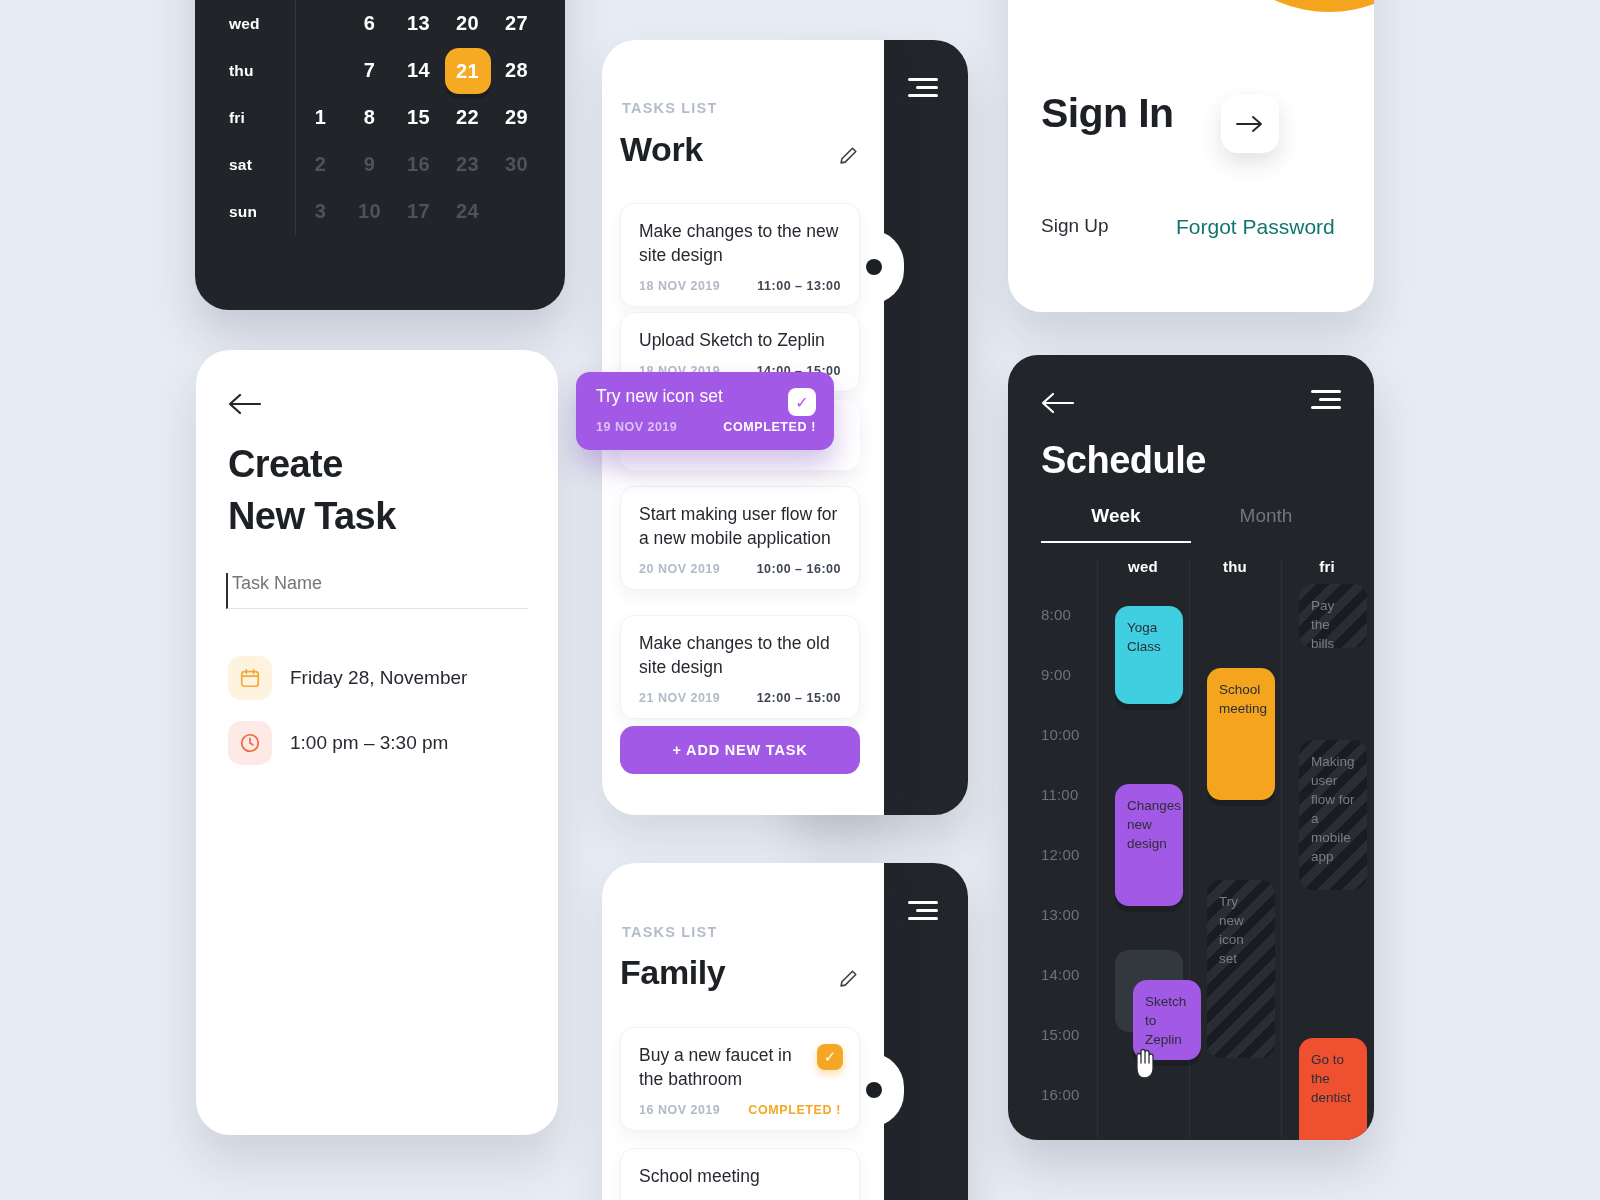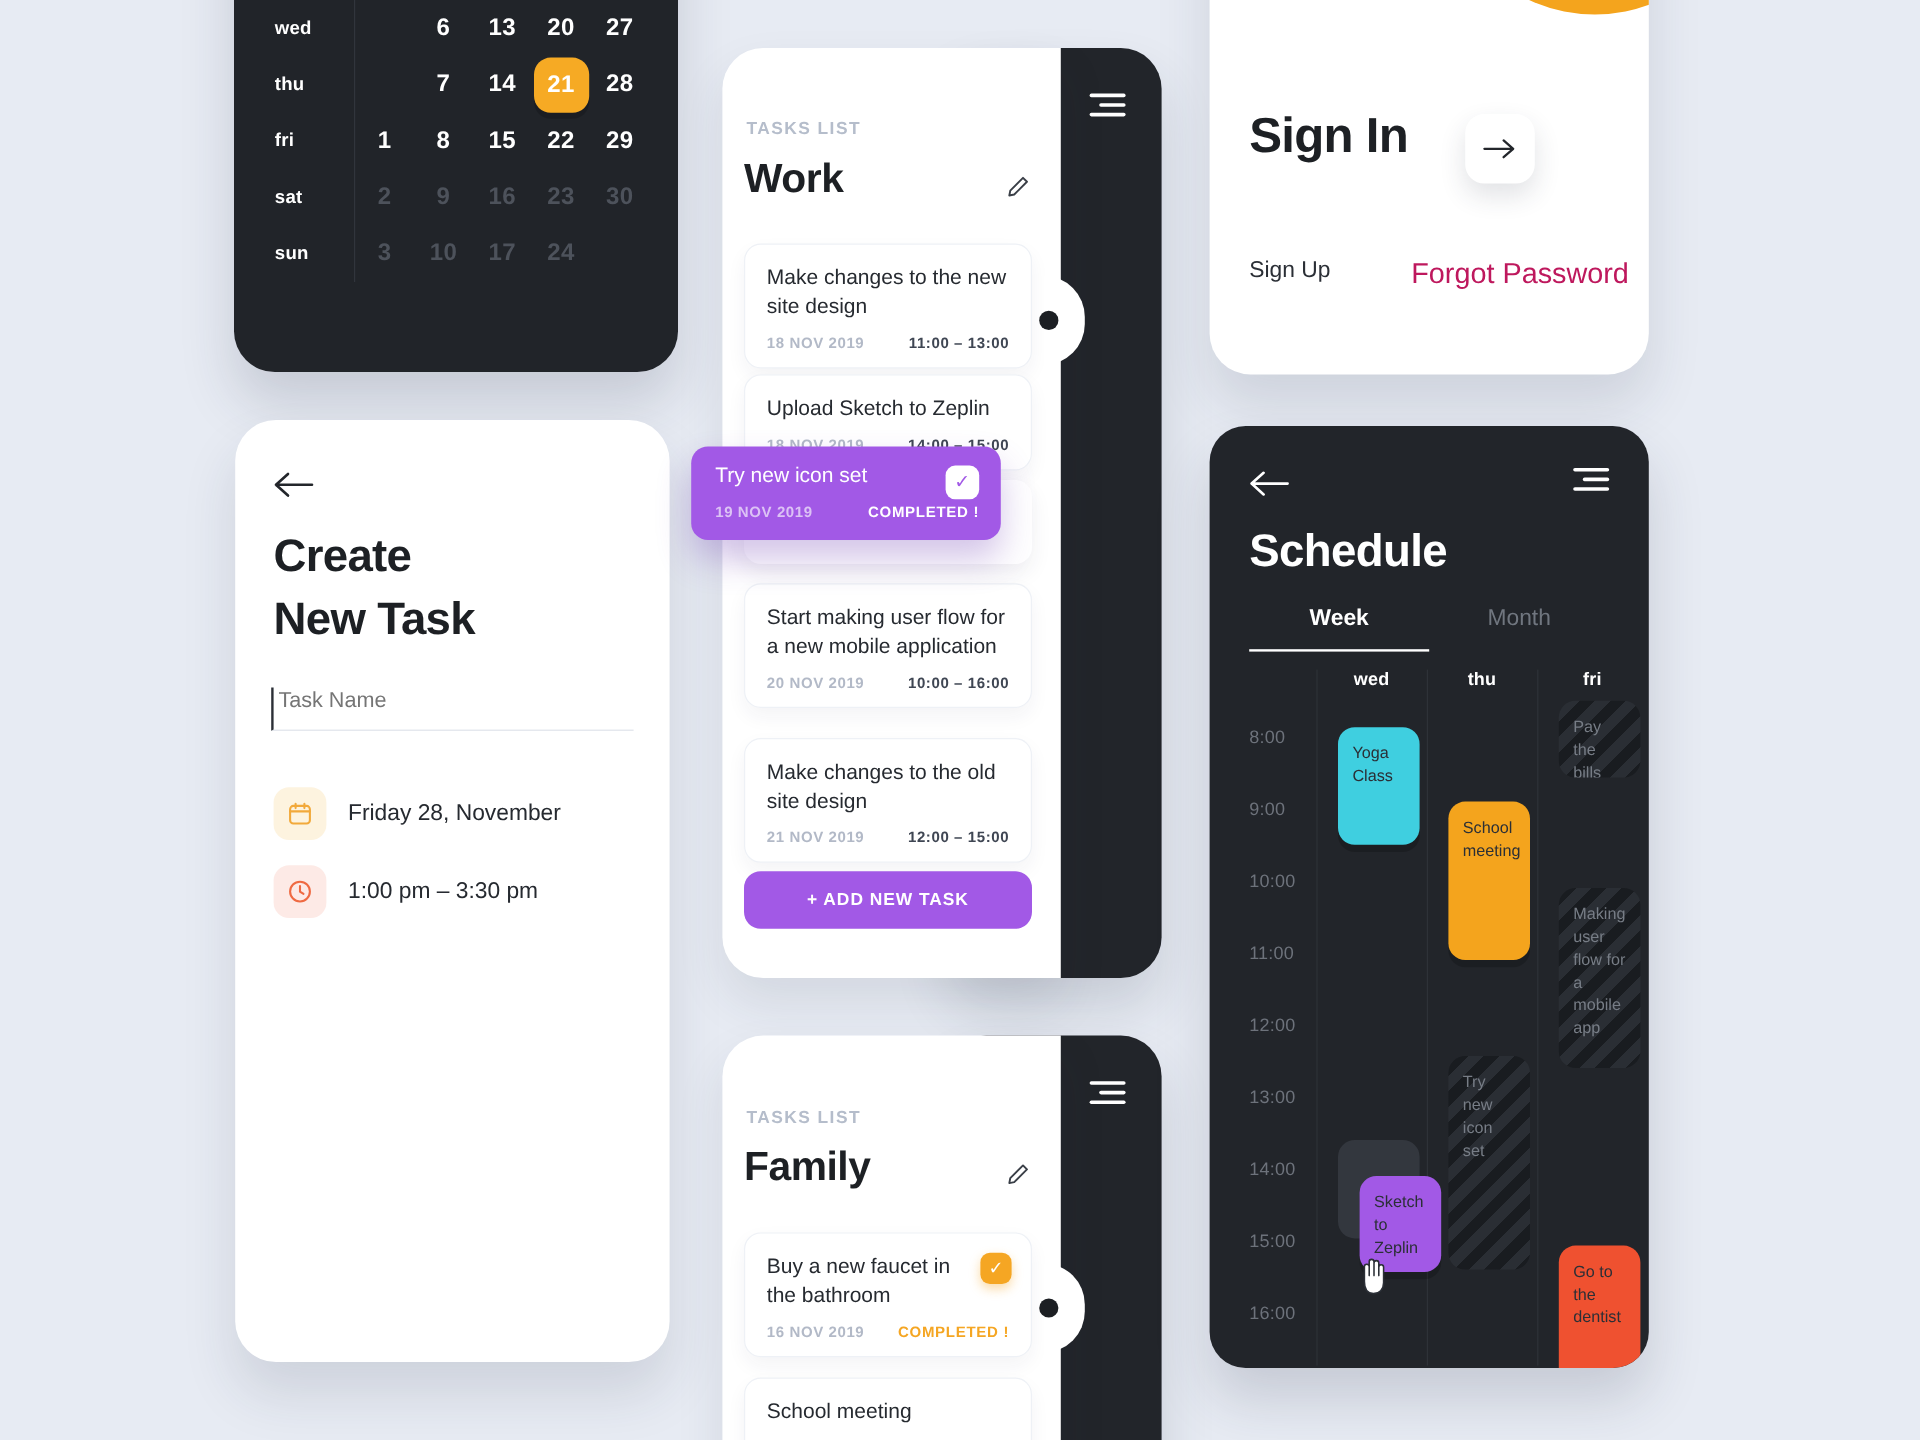--- a/index.html
+++ b/index.html
@@ -212,21 +212,21 @@
     position:absolute; left:213px; top:255px; width:58px; height:58px;
     background:#fff; border-radius:16px; cursor:pointer;
     display:flex; align-items:center; justify-content:center;
     box-shadow:0 10px 22px rgba(40,48,70,.14);
     font-size:24px; color:#23262b;
   }
   #si-signup{
     position:absolute; left:33px; top:375px; font-size:19px; color:#2b2f36; cursor:pointer;text-align:center;
   }
   #si-forgot{
-    position:absolute; left:168px; top:375px; font-size:24px; color:#be185d; cursor:pointer;
+    position:absolute; left:168px; top:375px; font-size:21px; color:#0f766e; cursor:pointer;
   }
 
   
   #sched-card{
     left:1008px; top:355px; width:366px; height:785px;
     background:#22252a; border-radius:30px;
     box-shadow:0 26px 44px rgba(40,48,70,.17);
     overflow:hidden;
   }
   #sch-back{ position:absolute; left:33px; top:34px; width:40px; height:28px; cursor:pointer; }
@@ -548,20 +548,21 @@
       <div class="sch-hour" style="top:108px;">9:00</div>
       <div class="sch-hour" style="top:168px;">10:00</div>
       <div class="sch-hour" style="top:228px;">11:00</div>
       <div class="sch-hour" style="top:288px;">12:00</div>
       <div class="sch-hour" style="top:348px;">13:00</div>
       <div class="sch-hour" style="top:408px;">14:00</div>
       <div class="sch-hour" style="top:468px;">15:00</div>
       <div class="sch-hour" style="top:528px;">16:00</div>
 
       <div class="ev shadow" style="left:74px;  top:48px;  width:68px; height:98px;  background:#3fcfe0;">Yoga Class</div>
+      <div class="ev shadow" style="left:74px;  top:226px; width:68px; height:122px; background:#a259e6;">Changes new design</div>
       <div class="ev ghost" style="left:74px;  top:392px; width:68px; height:82px;"></div>
       <div class="ev shadow" style="left:92px;  top:422px; width:68px; height:80px;  background:#a259e6; z-index:5;">Sketch to Zeplin</div>
 
       <div class="ev shadow" style="left:166px; top:110px; width:68px; height:132px; background:#f4a41d;">School meeting</div>
       <div class="ev hatch" style="left:166px; top:322px; width:68px; height:178px;">Try new icon set</div>
 
       <div class="ev hatch" style="left:258px; top:26px;  width:68px; height:64px;">Pay the bills</div>
       <div class="ev hatch" style="left:258px; top:182px; width:68px; height:150px;">Making user flow for a mobile app</div>
       <div class="ev" style="left:258px; top:480px; width:68px; height:120px; background:#ef5130;">Go to the dentist</div>
     </div>

